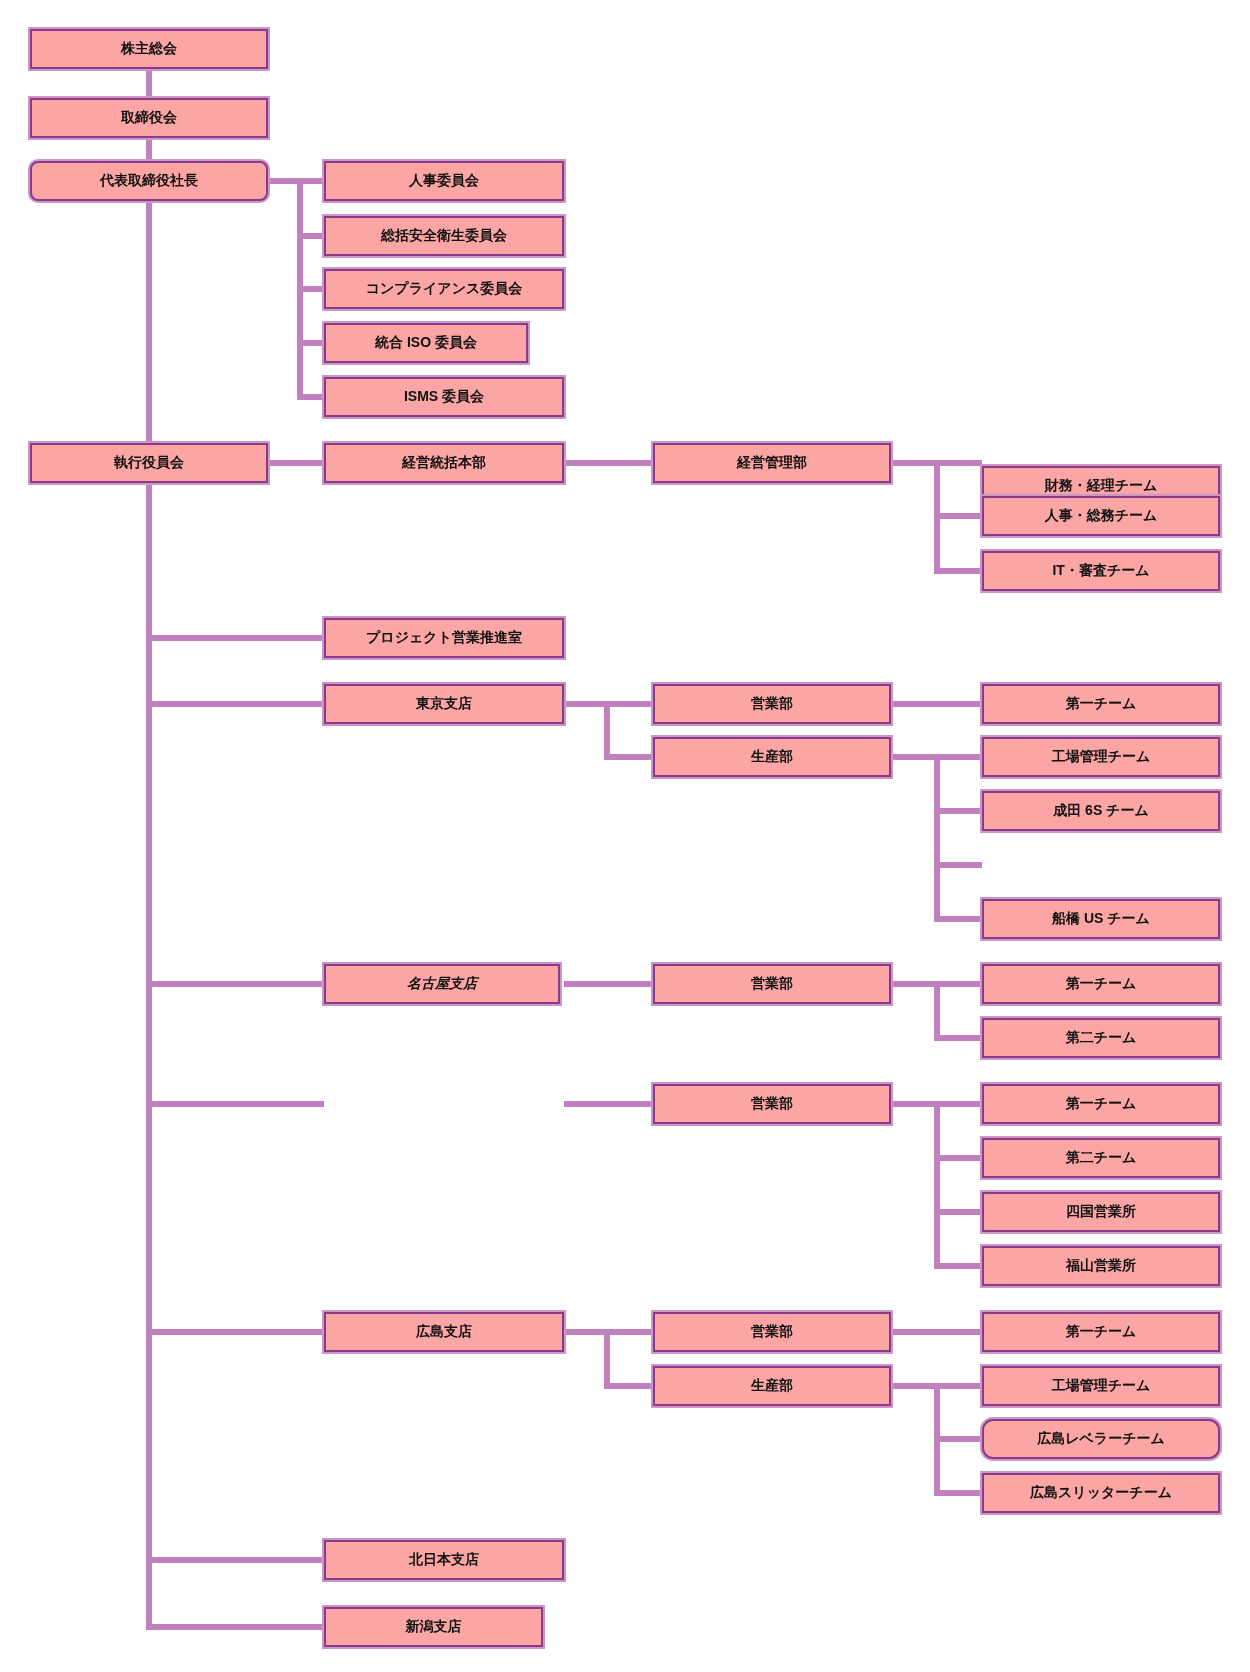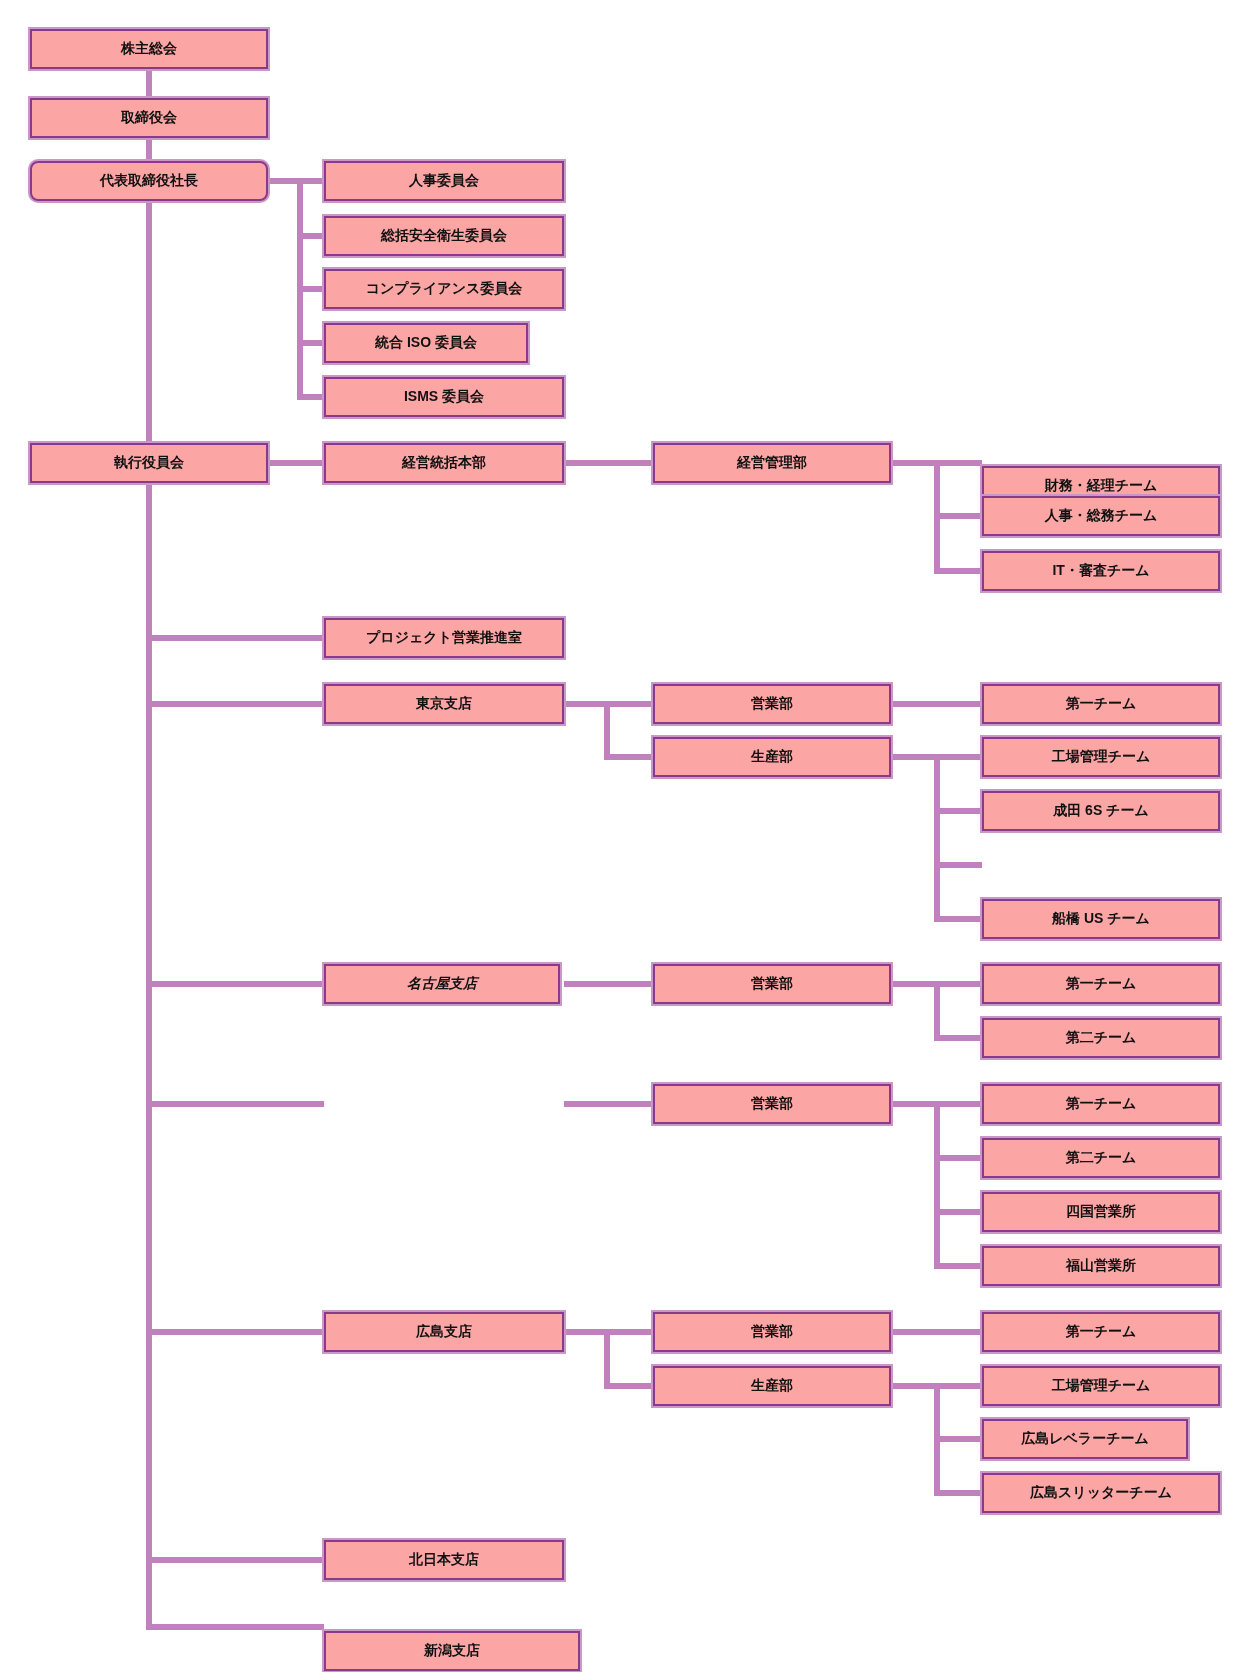--- a/index.html
+++ b/index.html
@@ -114,17 +114,17 @@
     <div class="node" style="left: 653px; top: 1084px; width: 238px;">営業部</div>
     <div class="node" style="left: 982px; top: 1084px; width: 238px;">第一チーム</div>
     <div class="node" style="left: 982px; top: 1138px; width: 238px;">第二チーム</div>
     <div class="node" style="left: 982px; top: 1192px; width: 238px;">四国営業所</div>
     <div class="node" style="left: 982px; top: 1246px; width: 238px;">福山営業所</div>
     <div class="node" style="left: 324px; top: 1312px; width: 240px;">広島支店</div>
     <div class="node" style="left: 653px; top: 1312px; width: 238px;">営業部</div>
     <div class="node" style="left: 982px; top: 1312px; width: 238px;">第一チーム</div>
     <div class="node" style="left: 653px; top: 1366px; width: 238px;">生産部</div>
     <div class="node" style="left: 982px; top: 1366px; width: 238px;">工場管理チーム</div>
-    <div class="node" style="left: 982px; top: 1419px; width: 206px;">広島レベラーチーム</div>
+    <div class="node" style="left: 982px; top: 1419px; width: 238px; border-radius: 11px;">広島レベラーチーム</div>
     <div class="node" style="left: 982px; top: 1473px; width: 238px;">広島スリッターチーム</div>
     <div class="node" style="left: 324px; top: 1540px; width: 240px;">北日本支店</div>
-    <div class="node" style="left: 324px; top: 1607px; width: 256px; margin-top: 24px;">新潟支店</div>
+    <div class="node" style="left: 324px; top: 1607px; width: 219px;">新潟支店</div>
   </div>
 
 </body></html>

